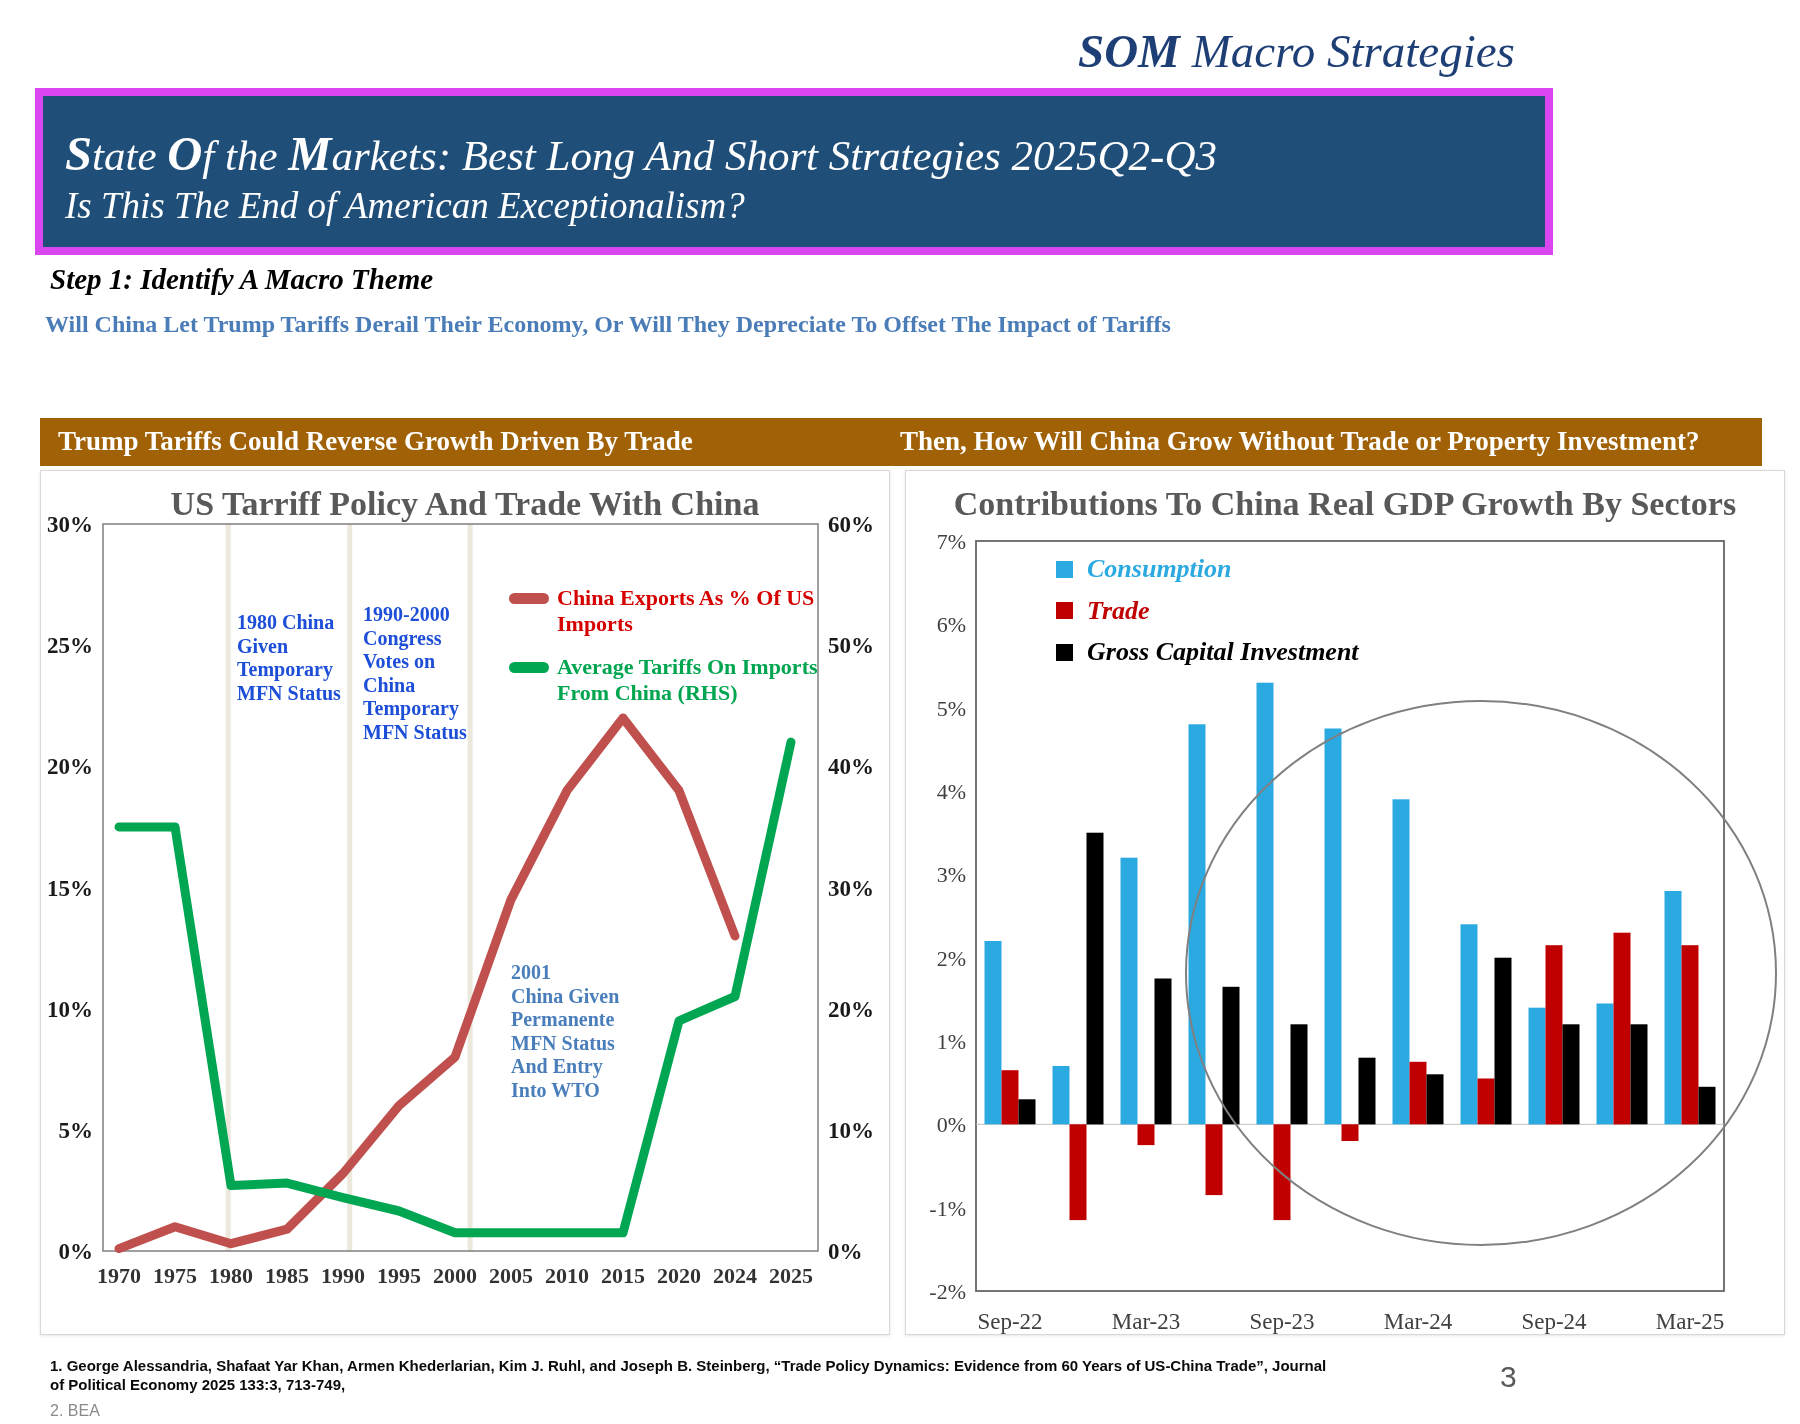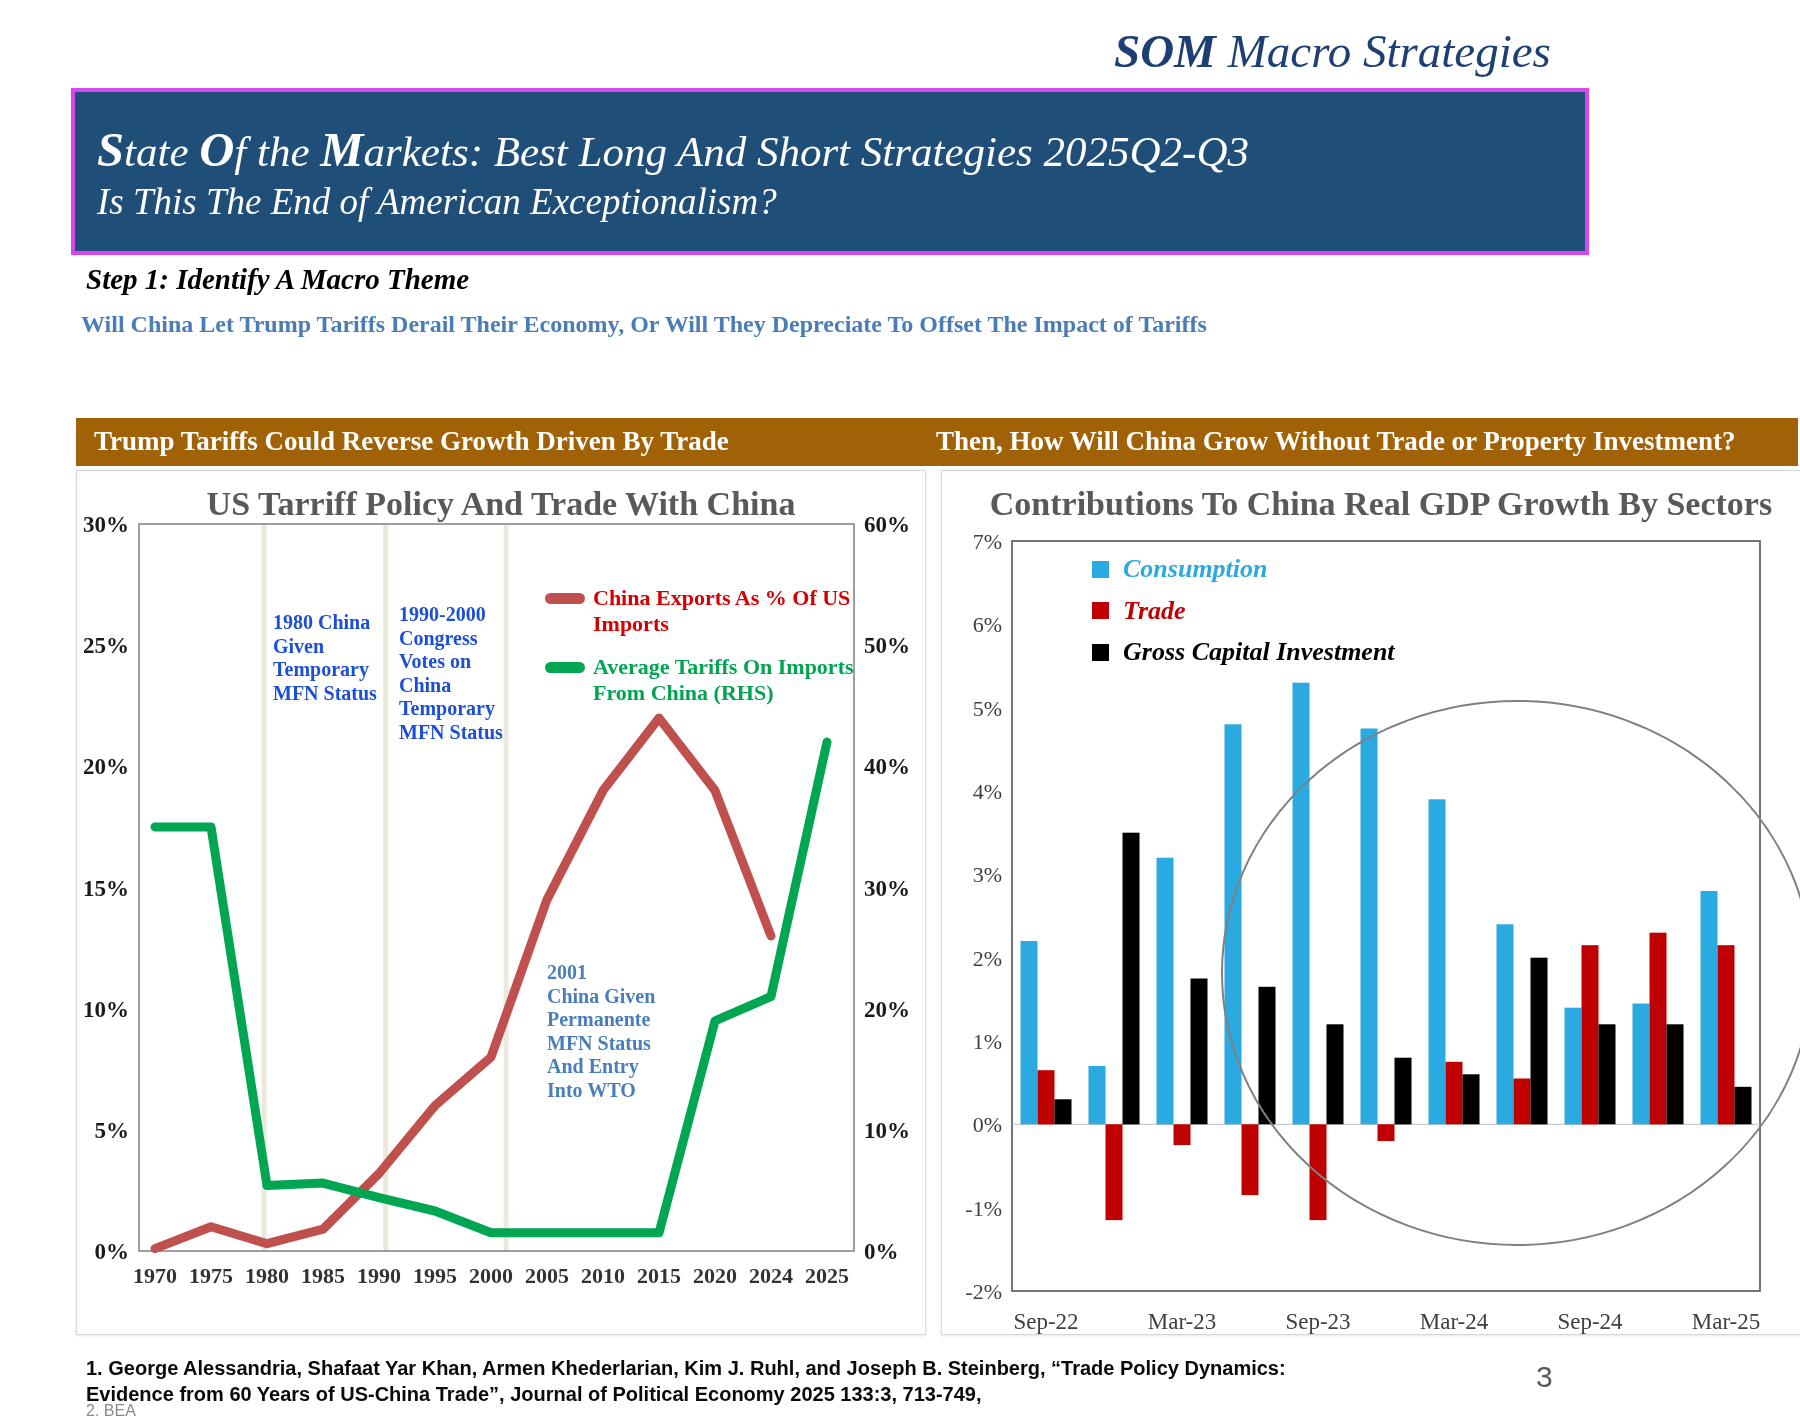--- a/index.html
+++ b/index.html
@@ -1,26 +1,26 @@
 <!DOCTYPE html>
 <html><head>
 <meta charset="utf-8">
 <style>
   * { margin:0; padding:0; box-sizing:border-box; }
   html,body { background:#fff; }
   body { width:1800px; height:1424px; position:relative; overflow:hidden;
          font-family:"Liberation Serif","DejaVu Serif",serif; }
-  .slide { position:absolute; inset:0; background:#fff;margin-left:36px; }
+  .slide { position:absolute; inset:0; background:#fff; }
 
   .logo { position:absolute; top:24px; left:1078px; font-style:italic;
           font-size:47px; color:#1e3f75; letter-spacing:0; }
   .logo .logo-bold { font-weight:bold; }
 
   .banner { position:absolute; left:35px; top:88px; width:1518px; height:167px;
-            background:#1f4e79; border:4px solid #d946ef; color:#fff;
+            background:#1f4e79; border:8px solid #d946ef; color:#fff;
             font-style:italic; padding:28px 0 0 22px; }
   .banner-l1 { font-size:43px; line-height:1.25; white-space:nowrap; }
   .banner-l1 .cap { font-weight:bold; font-size:1.13em; }
   .banner-l2 { font-size:37px; line-height:1.15; }
 
   .step { position:absolute; left:50px; top:263px; font-size:29px; font-weight:bold;
           font-style:italic; color:#000; }
   .question { position:absolute; left:45px; top:311px; width:1720px; font-size:24px;
               font-weight:bold; color:#4a7cb8; white-space:nowrap; }
 
@@ -54,21 +54,21 @@
   .llegend { position:absolute; left:468px; top:114px; width:310px; }
   .lrow { display:flex; align-items:flex-start; margin-bottom:16px; }
   .ldash { flex:0 0 40px; height:11px; border-radius:6px; margin:8px 8px 0 0; }
   .ltext { font-size:22px; font-weight:bold; line-height:1.2; }
 
   .rlegend { position:absolute; left:150px; top:84px;font-style:italic; }
   .rrow { display:flex; align-items:center; margin-bottom:13px; }
   .rsq { flex:0 0 17px; height:17px; margin-right:14px; }
   .rtext { font-size:26px; font-weight:bold; line-height:1.1; }
 
-  .fn1 { position:absolute; left:50px; top:1356px; width:1285px; font-size:20px;
+  .fn1 { position:absolute; left:50px; top:1356px; width:1285px; font-size:15px;
          font-weight:600; color:#0a0a0a; line-height:1.28;
          font-family:"Liberation Sans","DejaVu Sans",sans-serif; }
   .fn2 { position:absolute; left:50px; top:1402px; font-size:16px; color:#8a8a8a;
          font-family:"Liberation Sans","DejaVu Sans",sans-serif; }
   .pageno { position:absolute; left:1500px; top:1360px; font-size:30px; color:#595959;
             font-family:"Liberation Sans","DejaVu Sans",sans-serif; }
 </style>
 </head>
 <body>
 

